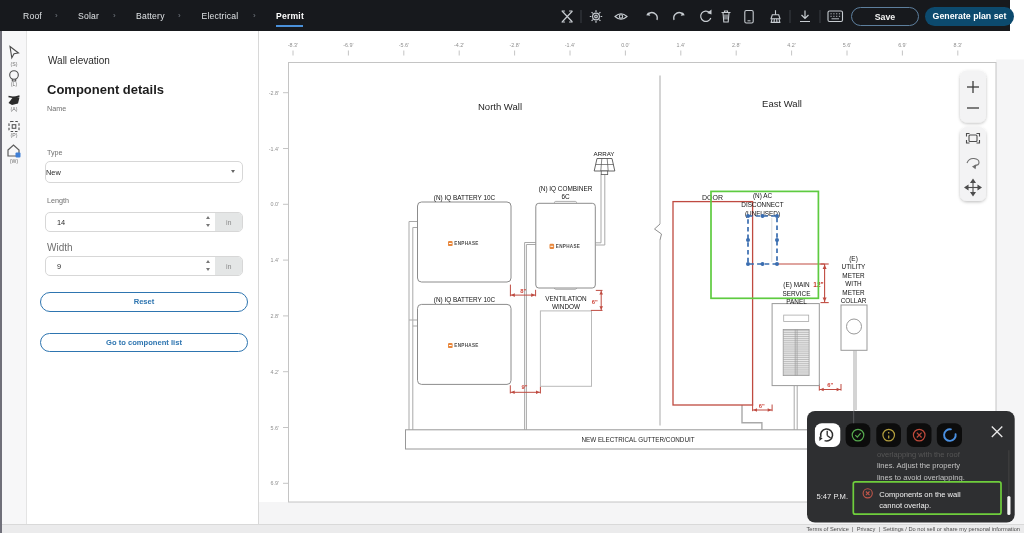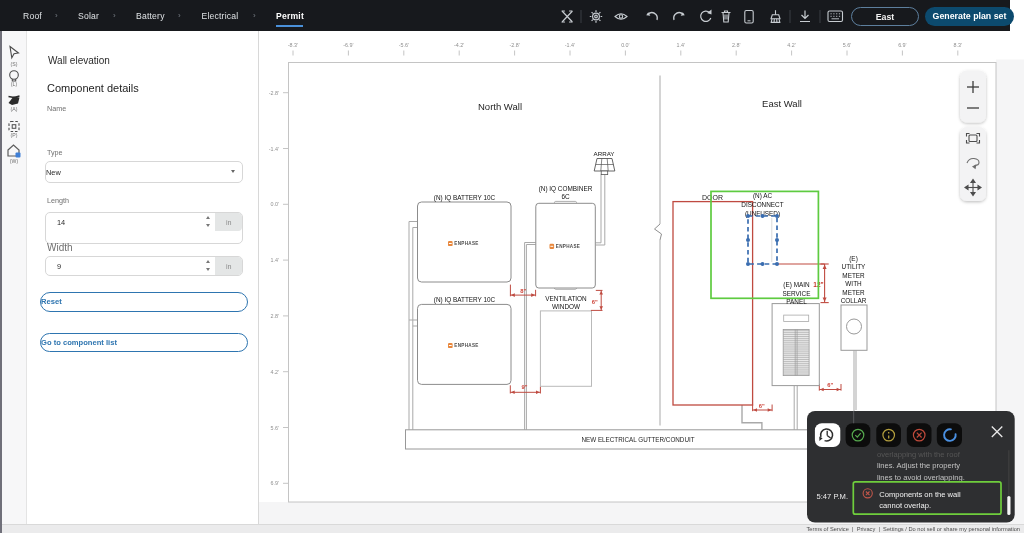--- a/index.html
+++ b/index.html
@@ -10,21 +10,21 @@
 .sep { position:absolute; top:11px; font-size:8px; color:#787e86; }
 #permit-u { position:absolute; left:276px; top:25.2px; width:27px; height:1.8px; background:#4a90d9; }
 #save { position:absolute; left:851px; top:6.5px; width:68px; height:19.5px; border:1px solid #5d7f9e; border-radius:10px; color:#f2f2f2; font-size:8.8px; font-weight:bold; text-align:center; line-height:18px; }
 #gen { position:absolute; left:925px; top:6.5px; width:89px; height:19.5px; background:#0c4a6e; border-radius:10px; color:#fff; font-size:8.8px; font-weight:bold; text-align:center; line-height:19px; }
 #rail { left:0; top:31px; width:27px; height:493px; background:#f7f7f8; border-right:1px solid #e4e4e4; }
 #lpanel { left:27px; top:31px; width:232px; height:493px; background:#fff; border-right:1px solid #d8d8d8; }
 #canvas { left:259px; top:31px; width:765px; height:493px; background:#fff; }
 #footer { left:0; top:524px; width:1024px; height:9px; background:#ebebec; border-top:1px solid #d9d9d9; }
 #footer div { position:absolute; right:4px; top:1px; font-size:5.7px; color:#4c4c4c; }
 #leftedge { left:0; top:31px; width:1.5px; height:502px; background:#70707a; }
-.btn { position:absolute; left:13px; width:208px; height:19.5px; border:1.3px solid #2e75b0; border-radius:10px; color:#2e75b0; font-size:7.6px; text-align:left; font-weight:bold; }
+.btn { position:absolute; left:13px; width:208px; height:19.5px; border:1.3px solid #2e75b0; border-radius:10px; color:#2e75b0; font-size:7.6px; text-align:center; font-weight:bold; }
 svg { position:absolute; left:0; top:0; }
 </style></head>
 <body>
 <div id="page">
   <div class="abs" id="topbar">
     <span class="bc" style="left:23px">Roof</span>
     <span class="sep" style="left:55px">›</span>
     <span class="bc" style="left:78px">Solar</span>
     <span class="sep" style="left:113px">›</span>
     <span class="bc" style="left:136px">Battery</span>
@@ -70,33 +70,33 @@
 <path d="M805 10.5 v7.5 M801.5 15 l3.5 3.5 l3.5 -3.5 M800 21.5 h10"></path>
 </g>
 <line x1="820" y1="10" x2="820" y2="23" stroke="#3a3e44" stroke-width="1"></line>
 <rect x="828" y="11" width="14.5" height="10.5" rx="1.5" stroke="#c7ccd1" stroke-width="1.1" fill="none"></rect>
 <g stroke="#c7ccd1" stroke-width="0.9">
 <path d="M830.5 13.8 h1.2 M833.3 13.8 h1.2 M836.1 13.8 h1.2 M838.9 13.8 h1.2"></path>
 <path d="M830.5 16.3 h1.2 M833.3 16.3 h1.2 M836.1 16.3 h1.2 M838.9 16.3 h1.2"></path>
 <path d="M831.5 18.8 h7.5"></path>
 </g>
       </svg>
-    <div id="save">East</div>
+    <div id="save">Save</div>
     <div id="gen">Generate plan set</div>
   </div>
   <div class="abs" id="rail"></div>
   <div class="abs" id="lpanel">
     <div style="position:absolute;left:21px;top:24px;font-size:10px;color:#2b2b2b;font-weight:500;">Wall elevation</div>
-    <div style="position:absolute;left:20px;top:51px;font-size:11px;color:#1d1d1d;font-weight:normal;">Component details</div>
+    <div style="position:absolute;left:20px;top:51px;font-size:13px;color:#1d1d1d;font-weight:bold;">Component details</div>
     <div style="position:absolute;left:20px;top:73px;font-size:7.2px;color:#6f6f6f;">Name</div>
     <div style="position:absolute;left:20px;top:117px;font-size:7.2px;color:#6f6f6f;">Type</div>
     <div style="position:absolute;left:18px;top:130px;width:198px;height:22px;border:1px solid #d7d7d7;border-radius:5px;font-size:7.4px;color:#2b2b2b;line-height:22px;">New</div>
     <div style="position:absolute;left:204px;top:138.5px;width:0;height:0;border-left:2.6px solid transparent;border-right:2.6px solid transparent;border-top:3px solid #666;"></div>
     <div style="position:absolute;left:20px;top:165px;font-size:7.2px;color:#6f6f6f;">Length</div>
-    <div style="position:absolute;left:18px;top:180.8px;width:198px;height:32px;border:1px solid #d7d7d7;border-radius:5px;font-size:7.4px;color:#2b2b2b;line-height:20px;padding-left:11px;">14
+    <div style="position:absolute;left:18px;top:180.8px;width:198px;height:20px;border:1px solid #d7d7d7;border-radius:5px;font-size:7.4px;color:#2b2b2b;line-height:20px;padding-left:11px;">14
       <div style="position:absolute;right:0;top:0;width:26.6px;height:18.5px;background:#e4e6e6;border-radius:0 4px 4px 0;color:#8b8b8b;text-align:center;line-height:19px;font-size:7.2px;">in</div>
       <div style="position:absolute;right:32px;top:3.5px;width:0;height:0;border-left:2.6px solid transparent;border-right:2.6px solid transparent;border-bottom:3.2px solid #777;"></div>
       <div style="position:absolute;right:32px;top:11.5px;width:0;height:0;border-left:2.6px solid transparent;border-right:2.6px solid transparent;border-top:3.2px solid #777;"></div>
     </div>
     <div style="position:absolute;left:20px;top:210.5px;font-size:10px;color:#6f6f6f;">Width</div>
     <div style="position:absolute;left:18px;top:224.5px;width:198px;height:20px;border:1px solid #d7d7d7;border-radius:5px;font-size:7.4px;color:#2b2b2b;line-height:20px;padding-left:11px;">9
       <div style="position:absolute;right:0;top:0;width:26.6px;height:18.5px;background:#e4e6e6;border-radius:0 4px 4px 0;color:#8b8b8b;text-align:center;line-height:19px;font-size:7.2px;">in</div>
       <div style="position:absolute;right:32px;top:3.5px;width:0;height:0;border-left:2.6px solid transparent;border-right:2.6px solid transparent;border-bottom:3.2px solid #777;"></div>
       <div style="position:absolute;right:32px;top:11.5px;width:0;height:0;border-left:2.6px solid transparent;border-right:2.6px solid transparent;border-top:3.2px solid #777;"></div>
     </div>

